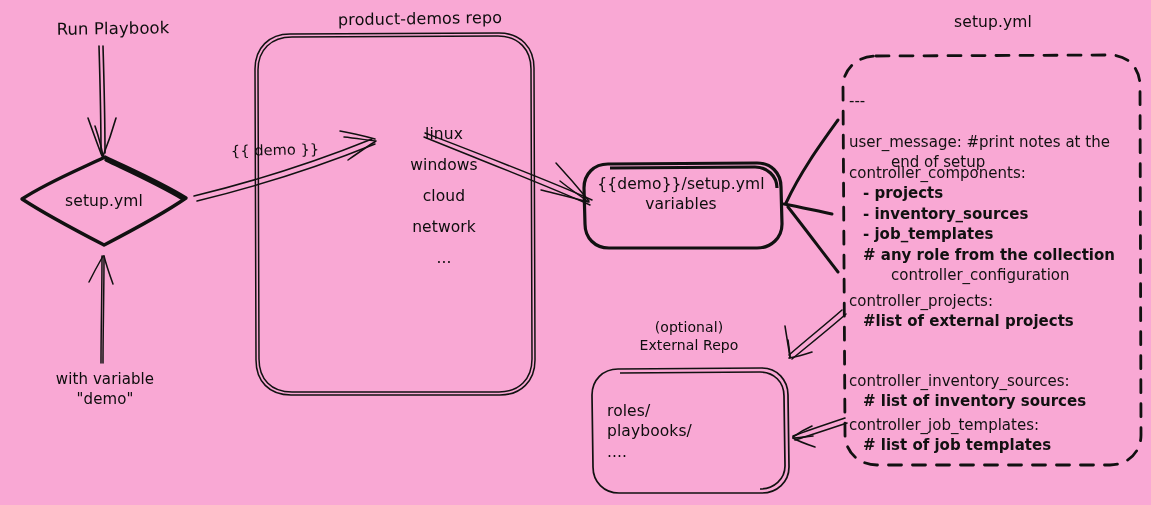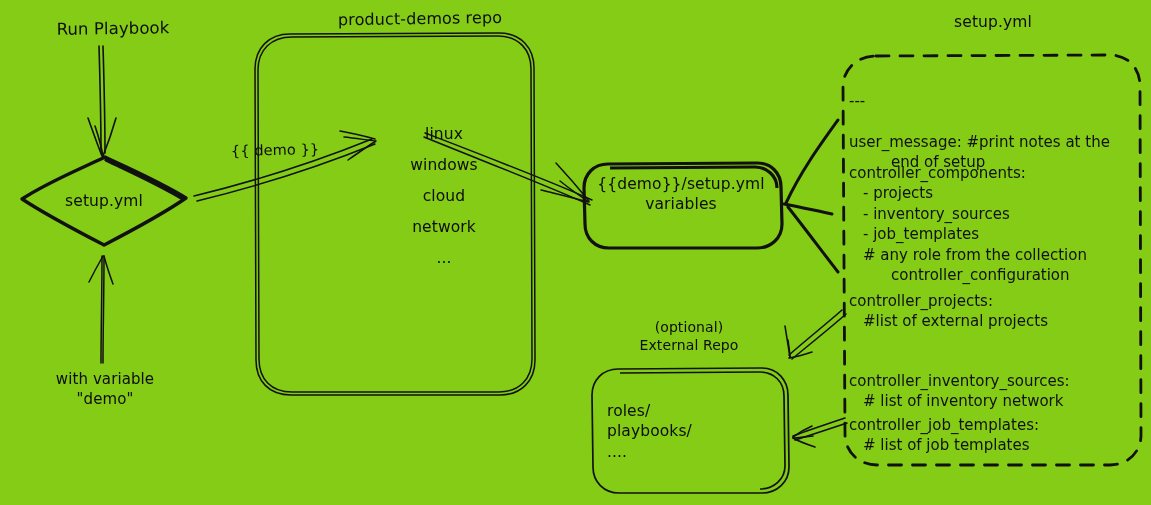--- a/index.html
+++ b/index.html
@@ -4,21 +4,21 @@
 <style>
   html, body {
     margin: 0;
     padding: 0;
     background: #ffffff;
   }
   #canvas {
     position: relative;
     width: 1151px;
     height: 505px;
-    background: #84cc16;
+    background: #f9a8d4;
     overflow: hidden;
     font-family: "DejaVu Sans", sans-serif;
     color: #111111;
   }
   #sketch {
     position: absolute;
     left: 0; top: 0;
     width: 1151px;
     height: 505px;
   }
@@ -51,21 +51,21 @@
     position: absolute;
     left: 849px;
     font-size: 15px;
     line-height: 1.36;
   }
   #y-b1 { top: 91px;  }
   #y-b2 { top: 163px; }
   #y-b3 { top: 291px; }
   #y-b4 { top: 371px; }
   #y-b5 { top: 415px; }
-  .ind2 { display:block; padding-left: 14px; }
+  .ind2 { display:block; padding-left: 14px; font-weight: bold; }
   .ind3 { display:block; padding-left: 42px; }
 </style>
 </head>
 <body>
 
 <div id="canvas">
 
   <svg id="sketch" viewBox="0 0 1151 505">
     <defs></defs>
 
@@ -212,21 +212,21 @@
     <span class="ind3">controller_configuration</span>
   </div>
 
   <div class="ymlblk" id="y-b3">
     <span>controller_projects:</span>
     <span class="ind2">#list of external projects</span>
   </div>
 
   <div class="ymlblk" id="y-b4">
     <span>controller_inventory_sources:</span>
-    <span class="ind2"># list of inventory network</span>
+    <span class="ind2"># list of inventory sources</span>
   </div>
 
   <div class="ymlblk" id="y-b5">
     <span>controller_job_templates:</span>
     <span class="ind2"># list of job templates</span>
   </div>
 
 </div>
 
 </body></html>

